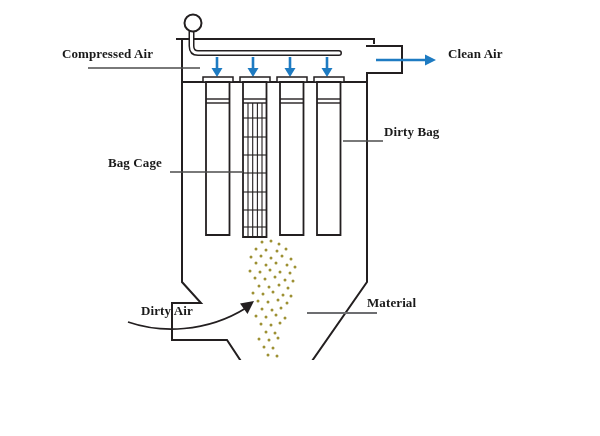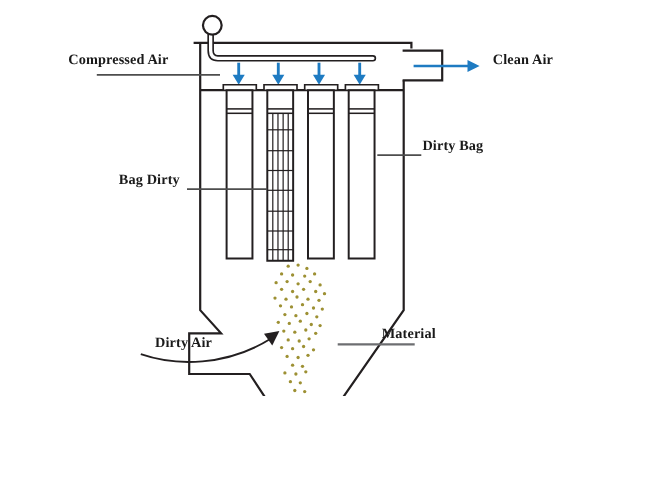--- a/index.html
+++ b/index.html
@@ -190,17 +190,17 @@
       </g>
 
     <g stroke="var(--olive)" fill="var(--olive)">
       <line x1="275" y1="369" x2="275" y2="399" stroke-width="2.6"></line>
       <polygon points="266,398 284,398 275,412" stroke="none"></polygon>
     </g>
   </svg>
 
   <div class="lbl" style="left:62px;top:46px;">Compressed Air</div>
   <div class="lbl" style="left:448px;top:46px;">Clean Air</div>
-  <div class="lbl" style="left:108px;top:155px;">Bag Dirty</div>
+  <div class="lbl" style="left:108px;top:155px;">Bag Cage</div>
   <div class="lbl" style="left:384px;top:124px;">Dirty Bag</div>
   <div class="lbl" style="left:117px;top:303px;margin-left:24px;">Dirty Air</div>
-  <div class="lbl" style="left:347px;top:295px;">Material</div>
+  <div class="lbl" style="left:367px;top:295px;">Material</div>
 </div>
 
 </body></html>

